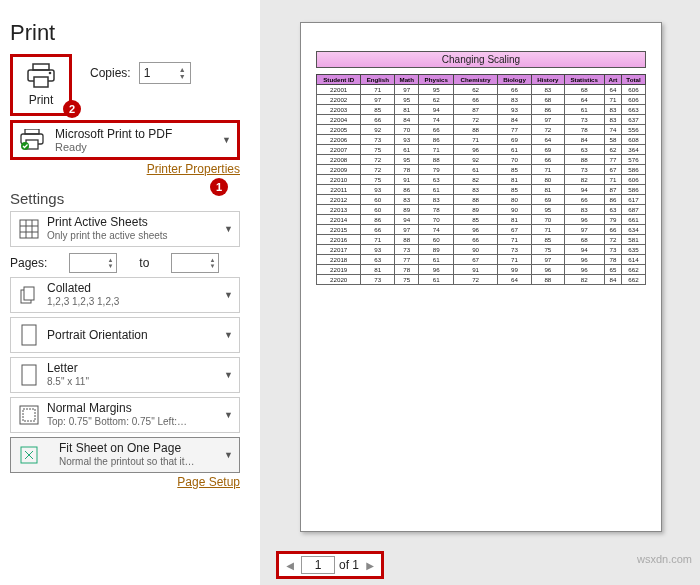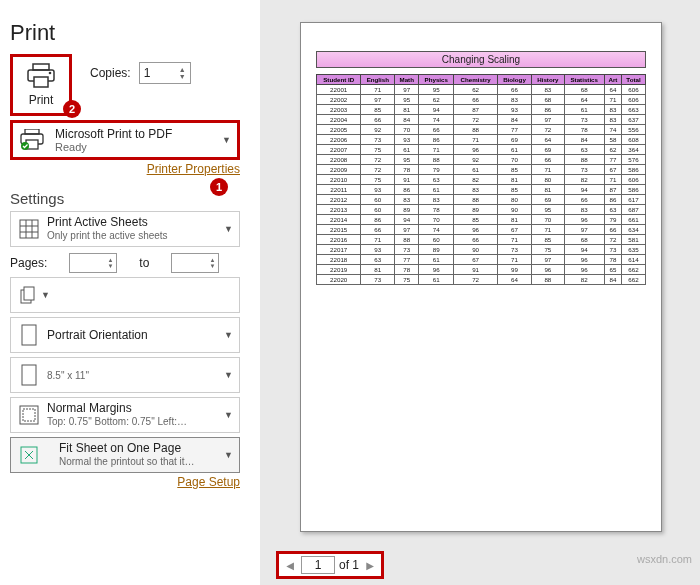--- a/index.html
+++ b/index.html
@@ -270,20 +270,24 @@
       </div>
   </div>
 
   <div class="setting-row">
     <span class="ico">
       <svg width="20" height="20" viewBox="0 0 20 20">
           <rect x="2" y="5" width="10" height="13" fill="#fff" stroke="#555"></rect>
           <rect x="5" y="2" width="10" height="13" fill="#fff" stroke="#555"></rect>
         </svg>
     </span>
+    <div class="txt">
+        <div class="t1">Collated</div>
+        <div class="t2">1,2,3   1,2,3   1,2,3</div>
+      </div>
     <span class="car">▼</span>
   </div>
 
   <div class="setting-row">
     <span class="ico">
       <svg width="18" height="22" viewBox="0 0 18 22">
           <rect x="2" y="1" width="14" height="20" fill="#fff" stroke="#555"></rect>
         </svg>
     </span>
     <div class="txt">
@@ -292,20 +296,21 @@
     <span class="car">▼</span>
   </div>
 
   <div class="setting-row">
     <span class="ico">
       <svg width="18" height="22" viewBox="0 0 18 22">
           <rect x="2" y="1" width="14" height="20" fill="#fff" stroke="#555"></rect>
         </svg>
     </span>
     <div class="txt">
+        <div class="t1">Letter</div>
         <div class="t2">8.5" x 11"</div>
       </div>
     <span class="car">▼</span>
   </div>
 
   <div class="setting-row">
     <span class="ico">
       <svg width="20" height="20" viewBox="0 0 20 20">
           <rect x="1" y="1" width="18" height="18" fill="none" stroke="#555"></rect>
           <rect x="4" y="4" width="12" height="12" fill="none" stroke="#555" stroke-dasharray="2 1"></rect>

